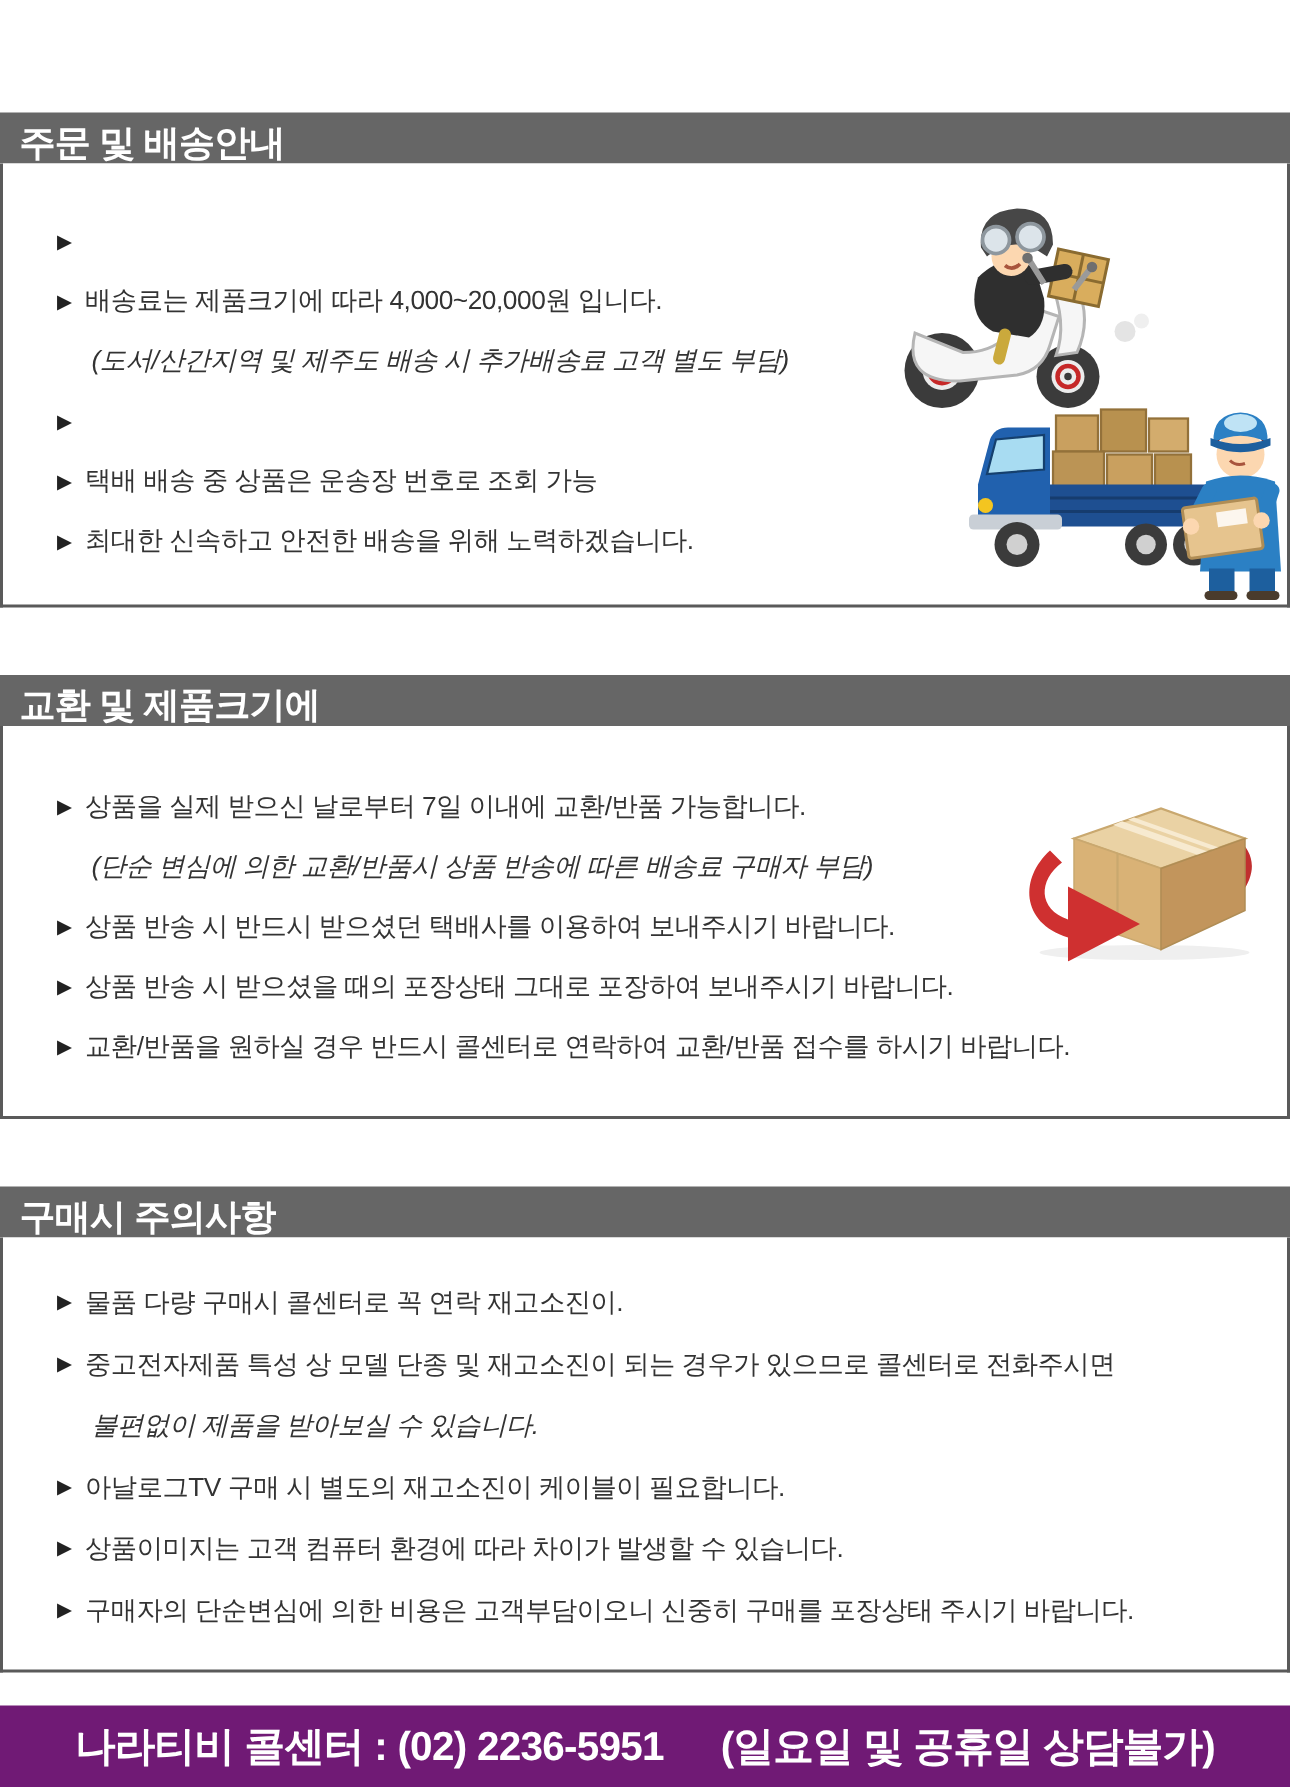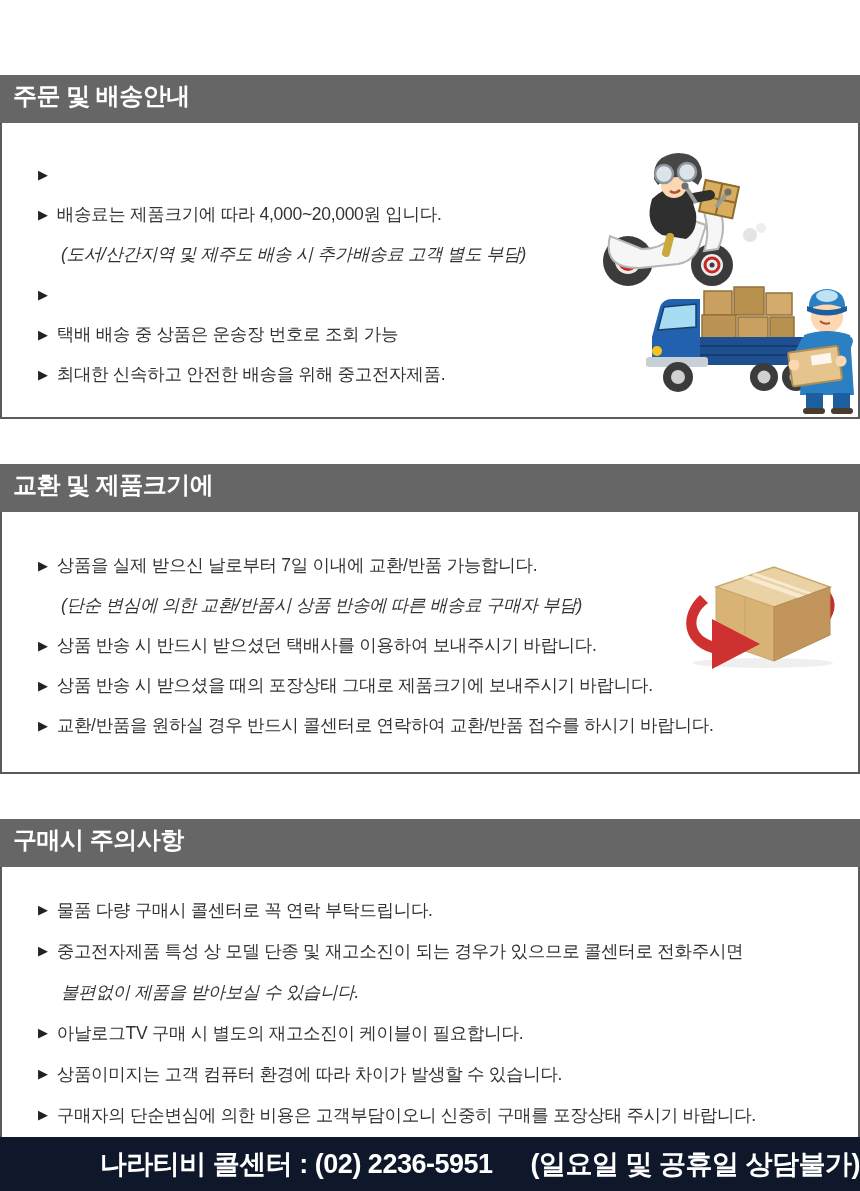--- a/index.html
+++ b/index.html
@@ -4,21 +4,21 @@
 <style>
   html,body{margin:0;padding:0;}
   body{
     width:860px;height:1191px;background:#ffffff;color:#333333;
     font-family:"Liberation Sans","DejaVu Sans",sans-serif;
     position:relative;overflow:hidden;
   }
   .top-space{height:75px;}
   .section-bar{
     background:#666666;color:#ffffff;font-weight:700;font-size:24px;
-    height:48px;line-height:42px;padding-left:13px;box-sizing:border-box;
+    height:34px;line-height:42px;padding-left:13px;box-sizing:border-box;
     letter-spacing:-0.5px;
   }
   .section-box{
     border:2px solid #5a5a5a;border-top:none;box-sizing:border-box;
     position:relative;background:#ffffff;
   }
   .box-1{height:296px;}
   .box-2{height:262px;}
   .box-3{height:290px;}
   .gap-a{height:45px;}
@@ -31,22 +31,22 @@
         color:#333333;letter-spacing:-0.3px;white-space:nowrap;}
   .line-3{height:41px;}
   .bullet{font-size:13px;color:#222222;margin-right:9px;line-height:1;}
   .cont{padding-left:23px;font-style:italic;}
   .illu{position:absolute;}
   .illu-scooter{left:598px;top:18px;}
   .illu-truck{left:642px;top:150px;}
   .illu-return{left:676px;top:45px;}
   .footer-bar{
     position:absolute;left:0;bottom:0;width:860px;height:54px;
-    background:#0f172a;color:#ffffff;font-weight:700;font-size:27px;
-    line-height:54px;text-align:right;letter-spacing:-0.5px;white-space:nowrap;
+    background:#701a75;color:#ffffff;font-weight:700;font-size:27px;
+    line-height:54px;text-align:center;letter-spacing:-0.5px;white-space:nowrap;
   }
   .footer-note{margin-left:38px;}
 </style>
 </head>
 <body>
 
 <div class="top-space"></div>
 
 <div class="section-bar">주문 및 배송안내</div>
 <div class="section-box box-1">
@@ -63,21 +63,21 @@
       </div>
     <div class="line">
         <span class="bullet">▶</span>
       </div>
     <div class="line">
         <span class="bullet">▶</span>
         <span>택배 배송 중 상품은 운송장 번호로 조회 가능</span>
       </div>
     <div class="line">
         <span class="bullet">▶</span>
-        <span>최대한 신속하고 안전한 배송을 위해 중고전자제품.</span>
+        <span>최대한 신속하고 안전한 배송을 위해 노력하겠습니다.</span>
       </div>
   </div>
 
   <svg class="illu illu-scooter" width="170" height="150" viewBox="0 0 170 150">
     <circle cx="150" cy="94" r="7" fill="#e4e4e4"></circle>
     <circle cx="161" cy="87" r="5" fill="#efefef"></circle>
     <circle cx="28" cy="120" r="25" fill="#3b3b3b"></circle>
     <circle cx="28" cy="120" r="13" fill="#ececec"></circle>
     <circle cx="28" cy="120" r="8.5" fill="none" stroke="#c62828" stroke-width="3"></circle>
     <circle cx="28" cy="120" r="3" fill="#3b3b3b"></circle>
@@ -159,21 +159,21 @@
       </div>
     <div class="line cont">
         <span>(단순 변심에 의한 교환/반품시 상품 반송에 따른 배송료 구매자 부담)</span>
       </div>
     <div class="line">
         <span class="bullet">▶</span>
         <span>상품 반송 시 반드시 받으셨던 택배사를 이용하여 보내주시기 바랍니다.</span>
       </div>
     <div class="line">
         <span class="bullet">▶</span>
-        <span>상품 반송 시 받으셨을 때의 포장상태 그대로 제품크기에 보내주시기 바랍니다.</span>
+        <span>상품 반송 시 받으셨을 때의 포장상태 그대로 포장하여 보내주시기 바랍니다.</span>
       </div>
     <div class="line">
         <span class="bullet">▶</span>
         <span>교환/반품을 원하실 경우 반드시 콜센터로 연락하여 교환/반품 접수를 하시기 바랍니다.</span>
       </div>
   </div>
 
   <svg class="illu illu-return" width="165" height="112" viewBox="0 0 165 112">
     <ellipse cx="85" cy="106" rx="70" ry="5" fill="#efefef"></ellipse>
     <path d="M118,20 C152,24 166,44 150,66 L143,60 C154,45 142,32 116,29 Z" fill="#c12f2f"></path>
@@ -188,21 +188,21 @@
   </svg>
 </div>
 
 <div class="gap-b"></div>
 
 <div class="section-bar">구매시 주의사항</div>
 <div class="section-box box-3">
   <div class="lines pad-3">
     <div class="line line-3">
         <span class="bullet">▶</span>
-        <span>물품 다량 구매시 콜센터로 꼭 연락 부탁드립니다.</span>
+        <span>물품 다량 구매시 콜센터로 꼭 연락 재고소진이.</span>
       </div>
     <div class="line line-3">
         <span class="bullet">▶</span>
         <span>중고전자제품 특성 상 모델 단종 및 재고소진이 되는 경우가 있으므로 콜센터로 전화주시면</span>
       </div>
     <div class="line line-3 cont">
         <span>불편없이 제품을 받아보실 수 있습니다.</span>
       </div>
     <div class="line line-3">
         <span class="bullet">▶</span>

